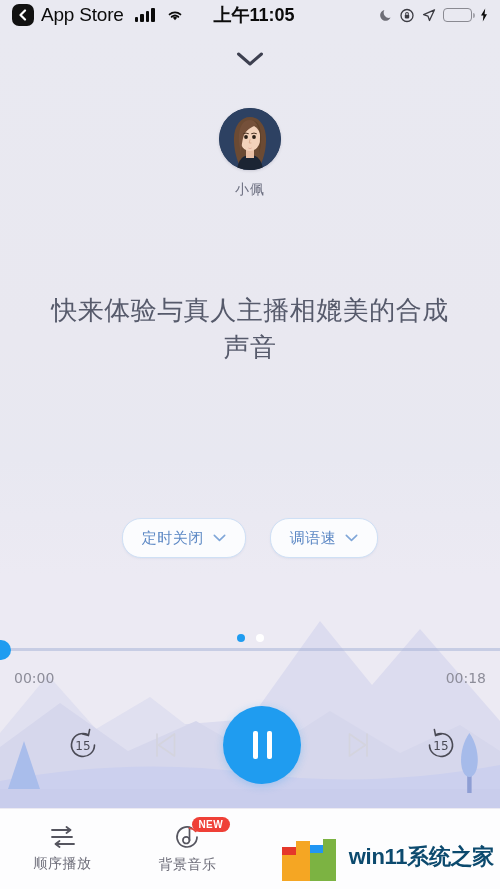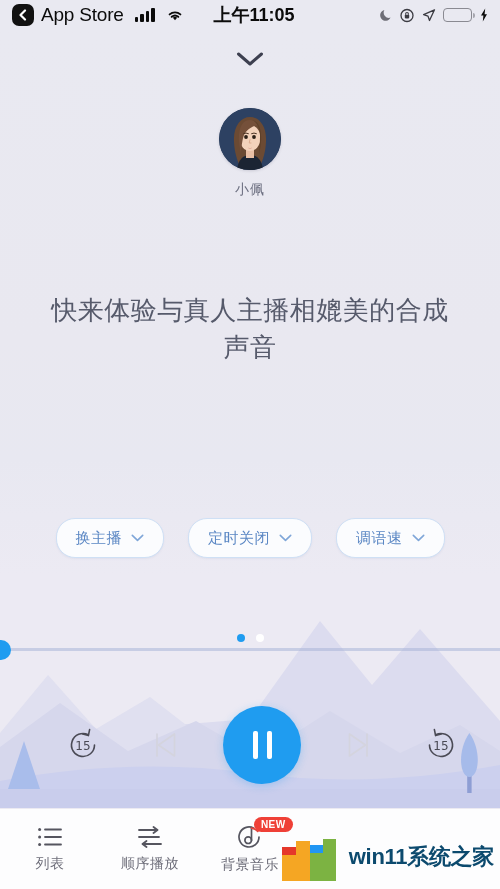--- a/index.html
+++ b/index.html
@@ -332,28 +332,20 @@
         <path d="M28.6 39.4 Q31 41.2 33.4 39.4 Q31 40.4 28.6 39.4 Z" fill="#b9574f"></path>
       </svg>
     </div>
     <div class="speaker-name">小佩</div>
   </div>
 
   <div class="headline">快来体验与真人主播相媲美的合成声音</div>
 
   <div class="pill-row">
     <div class="pill">
-      <span>换主播</span>
-      <span style="display:flex;">
-        <svg width="13" height="8" viewBox="0 0 13 8">
-            <path d="M1.3 1.4L6.5 6.3L11.7 1.4" stroke="#7fa6d8" stroke-width="1.6" fill="none" stroke-linecap="round" stroke-linejoin="round"></path>
-          </svg>
-      </span>
-    </div>
-    <div class="pill">
       <span>定时关闭</span>
       <span style="display:flex;">
         <svg width="13" height="8" viewBox="0 0 13 8">
             <path d="M1.3 1.4L6.5 6.3L11.7 1.4" stroke="#7fa6d8" stroke-width="1.6" fill="none" stroke-linecap="round" stroke-linejoin="round"></path>
           </svg>
       </span>
     </div>
     <div class="pill">
       <span>调语速</span>
       <span style="display:flex;">
@@ -367,20 +359,24 @@
   <div class="page-dots">
     <span class="dot active"></span>
     <span class="dot"></span>
   </div>
 
   <div class="progress-area">
     <div class="track">
       <div class="track-filled"></div>
       <div class="thumb"></div>
     </div>
+    <div class="time-row">
+      <span>00:00</span>
+      <span>00:18</span>
+    </div>
   </div>
 
   <div class="controls">
     <div class="ctrl ctrl-seek">
       <svg width="44" height="44" viewBox="0 0 44 44">
         <path d="M33.5 22a11.5 11.5 0 11-6.2-10.2" stroke="#4a4a55" stroke-width="1.6" fill="none" stroke-linecap="round"></path>
         <path d="M28.6 6.6 L27.4 12.6 L21.8 11" stroke="#4a4a55" stroke-width="1.6" fill="none" stroke-linecap="round" stroke-linejoin="round"></path>
         <text x="22" y="27" font-family="DejaVu Sans, sans-serif" font-size="12" fill="#4a4a55" text-anchor="middle">15</text>
       </svg>
     </div>
@@ -410,33 +406,20 @@
         <path d="M10.5 22a11.5 11.5 0 106.2-10.2" stroke="#4a4a55" stroke-width="1.6" fill="none" stroke-linecap="round"></path>
         <path d="M15.4 6.6 L16.6 12.6 L22.2 11" stroke="#4a4a55" stroke-width="1.6" fill="none" stroke-linecap="round" stroke-linejoin="round"></path>
         <text x="22" y="27" font-family="DejaVu Sans, sans-serif" font-size="12" fill="#4a4a55" text-anchor="middle">15</text>
       </svg>
     </div>
   </div>
 </div>
 
 <div class="bottom-nav">
 
-  <div class="nav-item">
-    <span style="display:flex;">
-      <svg width="26" height="22" viewBox="0 0 26 22">
-        <path d="M8 3.5H24" stroke="#55555f" stroke-width="1.8" stroke-linecap="round"></path>
-        <path d="M8 11H24" stroke="#55555f" stroke-width="1.8" stroke-linecap="round"></path>
-        <path d="M8 18.5H24" stroke="#55555f" stroke-width="1.8" stroke-linecap="round"></path>
-        <circle cx="2.6" cy="3.5" r="1.5" fill="#55555f"></circle>
-        <circle cx="2.6" cy="11" r="1.5" fill="#55555f"></circle>
-        <circle cx="2.6" cy="18.5" r="1.5" fill="#55555f"></circle>
-      </svg>
-    </span>
-    <span class="nav-label">列表</span>
-  </div>
 
   <div class="nav-item">
     <span style="display:flex;">
       <svg width="26" height="22" viewBox="0 0 26 22">
         <path d="M2 4H20" stroke="#55555f" stroke-width="1.8" stroke-linecap="round"></path>
         <path d="M16.5 1L20.5 4L16.5 7" stroke="#55555f" stroke-width="1.8" fill="none" stroke-linecap="round" stroke-linejoin="round"></path>
         <path d="M2 11H22" stroke="#55555f" stroke-width="1.8" stroke-linecap="round"></path>
         <path d="M6 18H24" stroke="#55555f" stroke-width="1.8" stroke-linecap="round"></path>
         <path d="M9.5 15L5.5 18L9.5 21" stroke="#55555f" stroke-width="1.8" fill="none" stroke-linecap="round" stroke-linejoin="round"></path>
       </svg>

